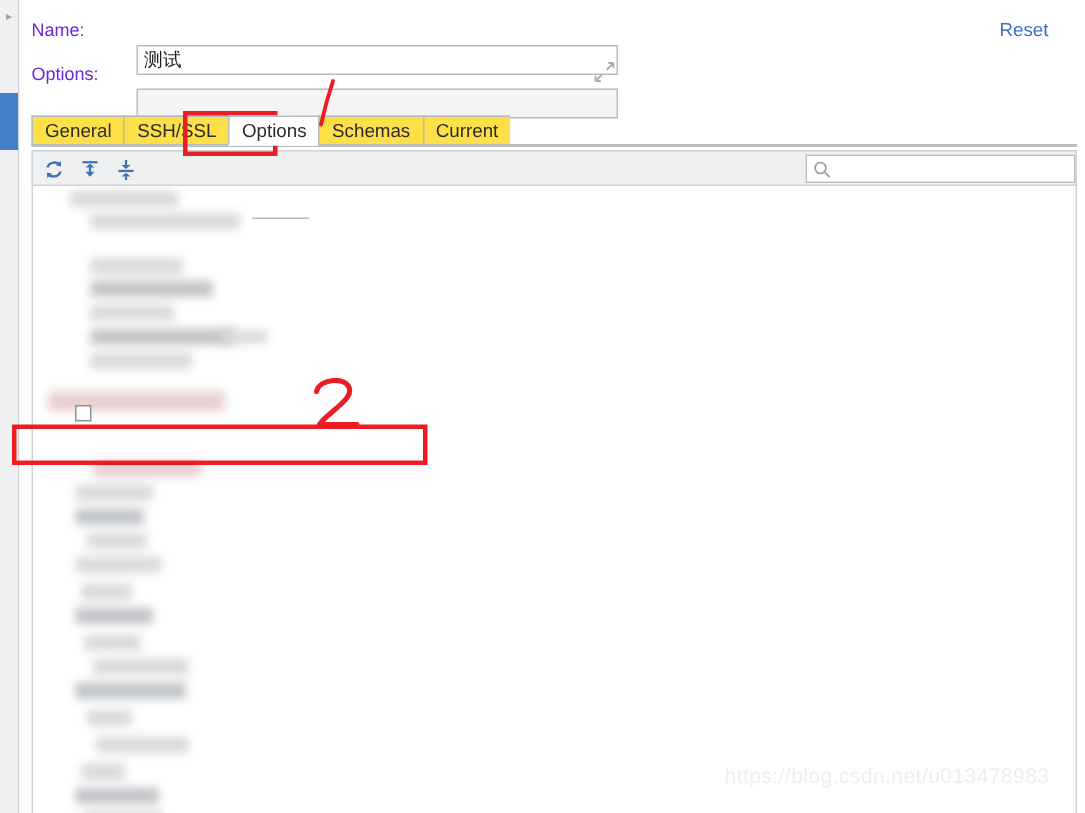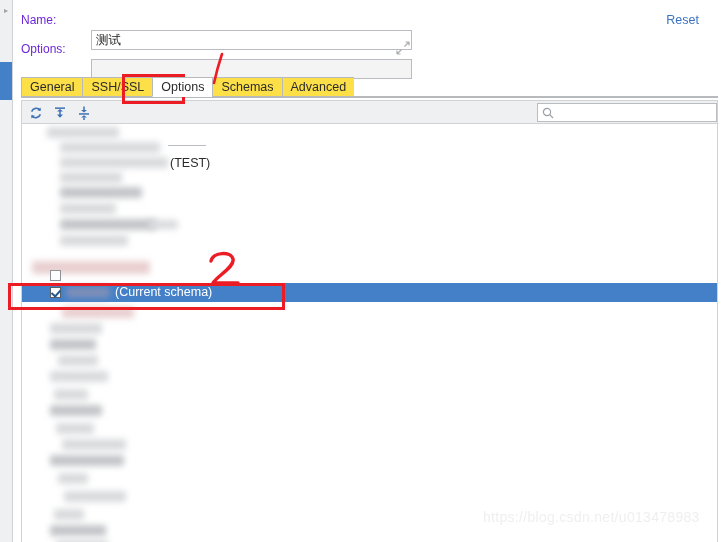--- a/index.html
+++ b/index.html
@@ -314,21 +314,21 @@
     </span>
   </div>
 
   <a id="reset-link" href="#">Reset</a>
 
   <div id="tabstrip">
     <div class="tab">General</div>
     <div class="tab">SSH/SSL</div>
     <div class="tab active">Options</div>
     <div class="tab">Schemas</div>
-    <div class="tab">Advanced</div>
+    <div class="tab">Current</div>
     <div id="tabstrip-filler"></div>
   </div>
 
   <div id="toolbar">
     <span class="tb-icon" id="tb-refresh">
       <svg width="16" height="16" viewBox="0 0 16 16">
         <path d="M12.2 5.2A5 5 0 0 0 3.6 6.6" stroke="#3f72b5" stroke-width="1.6" fill="none"></path>
         <path d="M3.8 10.8A5 5 0 0 0 12.4 9.4" stroke="#3f72b5" stroke-width="1.6" fill="none"></path>
         <path d="M12.6 2.4 L12.6 6.0 L9.2 5.2 Z" fill="#3f72b5"></path>
         <path d="M3.4 13.6 L3.4 10.0 L6.8 10.8 Z" fill="#3f72b5"></path>
@@ -367,24 +367,20 @@
 
     <div class="tree-row" style="top:0px;">
       <span class="blur-block" style="left:25px; top:3px; width:72px; height:11px;"></span>
     </div>
 
     <div class="tree-row" style="top:15px;">
       <span class="blur-block" style="left:38px; top:3px; width:100px; height:11px;"></span>
       <span class="thin-line" style="left:146px; top:6px; width:38px;"></span>
     </div>
 
-    <div class="tree-row" style="top:30px;">
-      <span class="blur-block" style="left:38px; top:3px; width:108px; height:11px;"></span>
-      <span class="tree-text" style="left:148px; top:2px;">(TEST)</span>
-    </div>
 
     <div class="tree-row" style="top:45px;">
       <span class="blur-block" style="left:38px; top:3px; width:62px; height:11px;"></span>
     </div>
 
     <div class="tree-row" style="top:60px;">
       <span class="blur-block dark" style="left:38px; top:3px; width:82px; height:11px;"></span>
     </div>
 
     <div class="tree-row" style="top:76px;">
@@ -398,25 +394,20 @@
 
     <div class="tree-row" style="top:108px;">
       <span class="blur-block" style="left:38px; top:3px; width:68px; height:11px;"></span>
     </div>
 
     <div class="tree-row" style="top:136px;">
       <span class="blur-block warm" style="left:10px; top:1px; width:118px; height:13px;"></span>
       <span class="tree-check" style="left:28px; top:10px;"></span>
     </div>
 
-    <div class="tree-row selected" style="top:159px; height:19px;">
-      <span class="tree-check checked" style="left:28px; top:4px;"></span>
-      <span class="blur-block sel" style="left:44px; top:4px; width:44px; height:11px;"></span>
-      <span class="tree-text on-sel" style="left:93px; top:2px;">(Current schema)</span>
-    </div>
 
     <div class="tree-row" style="top:180px;">
       <span class="blur-block warm" style="left:40px; top:3px; width:72px; height:11px;"></span>
     </div>
     <div class="tree-row" style="top:196px;">
       <span class="blur-block" style="left:28px; top:3px; width:52px; height:11px;"></span>
     </div>
     <div class="tree-row" style="top:212px;">
       <span class="blur-block dark" style="left:28px; top:3px; width:46px; height:11px;"></span>
     </div>

